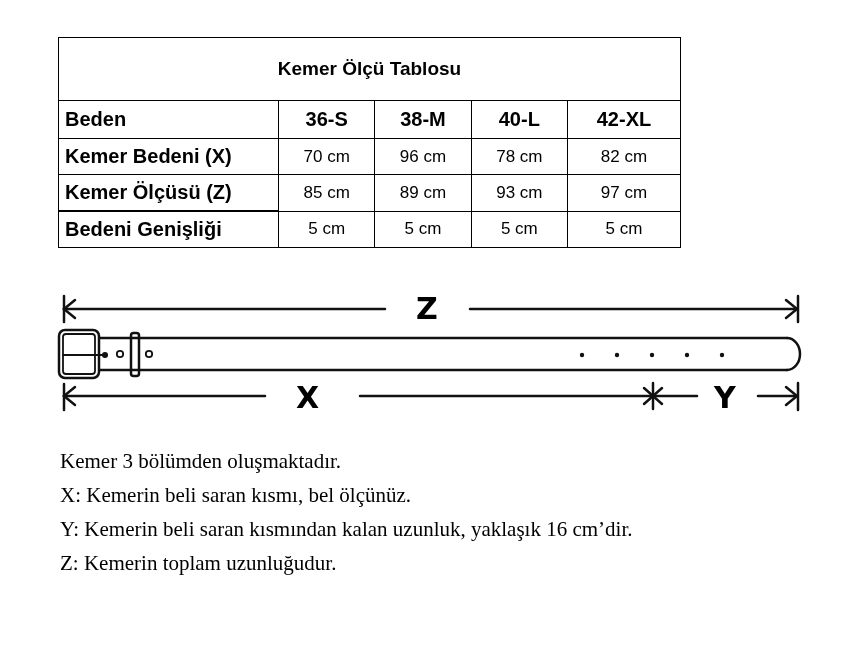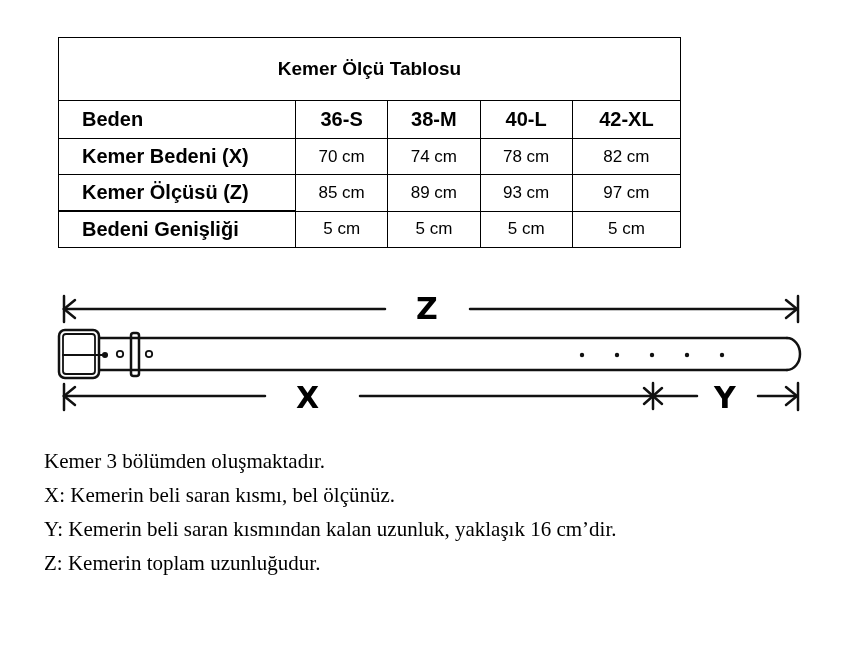--- a/index.html
+++ b/index.html
@@ -9,34 +9,34 @@
       position: absolute; left: 58px; top: 37px;
       width: 623px; border-collapse: collapse;
       font-family: Liberation Sans, sans-serif;
       border: 1.5px solid #000;
     }
     .size-table td {
       border: 1.5px solid #000; padding: 0; text-align: center;
       font-size: 17px; vertical-align: middle;
     }
     .size-table .title-cell { height: 62px; font-weight: bold; font-size: 19px; }
-    .size-table .row-label { text-align: left; padding-left: 23px; font-weight: bold; font-size: 20px; width: 213px; }
+    .size-table .row-label { text-align: left; padding-left: 6px; font-weight: bold; font-size: 20px; width: 213px; }
     .size-table .head-cell { font-weight: bold; font-size: 20px; margin-top: 32px; }
     .size-table tr.r-head td { height: 37px; }
     .size-table tr.r-data td { height: 35px; }
     .size-table .thick-bottom { border-bottom: 2.5px solid #000; }
 
     .diagram { position: absolute; left: 0; top: 0; }
     .diagram-label {
       position: absolute; font-family: "DejaVu Sans", sans-serif;
       font-weight: bold; font-size: 30px; line-height: 1;
     }
 
     .notes {
-      position: absolute; left: 44px; top: 444px;
+      position: absolute; left: 60px; top: 444px;
       font-family: "Liberation Serif", "DejaVu Serif", serif;
       font-size: 21px; line-height: 34px;
     }
     .notes p { margin: 0; white-space: nowrap; }
   </style>
 </head>
 <body>
 
 <table class="size-table">
   <tbody>
@@ -46,21 +46,21 @@
   <tr class="r-head">
     <td class="row-label">Beden</td>
     <td class="head-cell">36-S</td>
     <td class="head-cell">38-M</td>
     <td class="head-cell">40-L</td>
     <td class="head-cell">42-XL</td>
   </tr>
   <tr class="r-data">
     <td class="row-label">Kemer Bedeni (X)</td>
     <td>70 cm</td>
-    <td>74 cm</td>
+    <td>96 cm</td>
     <td>78 cm</td>
     <td>82 cm</td>
   </tr>
   <tr class="r-data">
     <td class="row-label thick-bottom">Kemer Ölçüsü (Z)</td>
     <td>85 cm</td>
     <td>89 cm</td>
     <td>93 cm</td>
     <td>97 cm</td>
   </tr>

